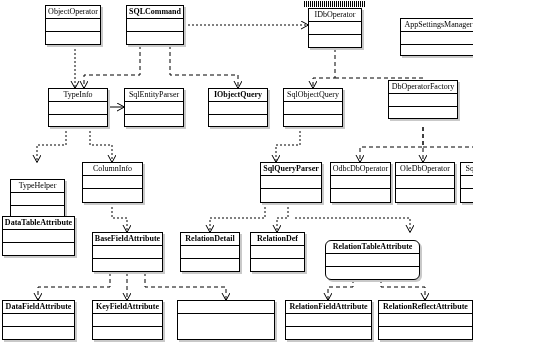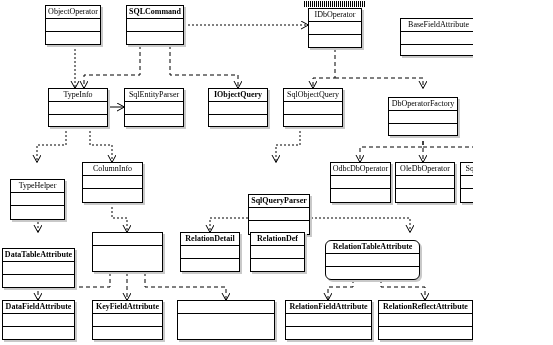--- a/index.html
+++ b/index.html
@@ -113,21 +113,21 @@
         <div class="uml-attrs"></div>
         <div class="uml-ops"></div>
       </div>
       <div class="iface-cap" style="left: 304px; top: 1px; width: 62px; height: 6px;"></div>
       <div class="uml-class" style="left: 308px; top: 8px; width: 54px; height: 40px;">
         <div class="uml-name">IDbOperator</div>
         <div class="uml-attrs"></div>
         <div class="uml-ops"></div>
       </div>
       <div class="uml-class" style="left: 400px; top: 18px; width: 77px; height: 38px;">
-        <div class="uml-name">BaseFieldAttribute</div>
+        <div class="uml-name">AppSettingsManager</div>
         <div class="uml-attrs"></div>
         <div class="uml-ops"></div>
       </div>
       <div class="uml-class" style="left: 48px; top: 88px; width: 60px; height: 39px;">
         <div class="uml-name">TypeInfo</div>
         <div class="uml-attrs"></div>
         <div class="uml-ops"></div>
       </div>
       <div class="uml-class" style="left: 124px; top: 88px; width: 60px; height: 39px;">
         <div class="uml-name">SqlEntityParser</div>
@@ -137,61 +137,62 @@
       <div class="uml-class bold" style="left: 208px; top: 88px; width: 60px; height: 39px;">
         <div class="uml-name">IObjectQuery</div>
         <div class="uml-attrs"></div>
         <div class="uml-ops"></div>
       </div>
       <div class="uml-class" style="left: 283px; top: 88px; width: 60px; height: 39px;">
         <div class="uml-name">SqlObjectQuery</div>
         <div class="uml-attrs"></div>
         <div class="uml-ops"></div>
       </div>
-      <div class="uml-class" style="left: 388px; top: 97px; width: 70px; height: 39px;">
+      <div class="uml-class" style="left: 388px; top: 80px; width: 70px; height: 39px;">
         <div class="uml-name">DbOperatorFactory</div>
         <div class="uml-attrs"></div>
         <div class="uml-ops"></div>
       </div>
       <div class="uml-class" style="left: 10px; top: 179px; width: 55px; height: 41px;">
         <div class="uml-name">TypeHelper</div>
         <div class="uml-attrs"></div>
         <div class="uml-ops"></div>
       </div>
       <div class="uml-class" style="left: 82px; top: 162px; width: 61px; height: 41px;">
         <div class="uml-name">ColumnInfo</div>
         <div class="uml-attrs"></div>
         <div class="uml-ops"></div>
       </div>
-      <div class="uml-class bold" style="left: 248px; top: 162px; width: 62px; height: 41px; margin-top: 32px;">
+      <div class="uml-class bold" style="left: 260px; top: 162px; width: 62px; height: 41px;">
         <div class="uml-name">SqlQueryParser</div>
         <div class="uml-attrs"></div>
         <div class="uml-ops"></div>
       </div>
       <div class="uml-class" style="left: 330px; top: 162px; width: 61px; height: 41px;">
         <div class="uml-name">OdbcDbOperator</div>
         <div class="uml-attrs"></div>
         <div class="uml-ops"></div>
       </div>
       <div class="uml-class" style="left: 395px; top: 162px; width: 60px; height: 41px;">
         <div class="uml-name">OleDbOperator</div>
         <div class="uml-attrs"></div>
         <div class="uml-ops"></div>
       </div>
       <div class="uml-class" style="left: 460px; top: 162px; width: 60px; height: 41px;">
         <div class="uml-name">SqlDbOperator</div>
         <div class="uml-attrs"></div>
         <div class="uml-ops"></div>
       </div>
-      <div class="uml-class bold" style="left: 2px; top: 248px; width: 73px; height: 40px;">
+      <div class="uml-class bold" style="left: 2px; top: 216px; width: 73px; height: 40px;">
         <div class="uml-name">DataTableAttribute</div>
         <div class="uml-attrs"></div>
         <div class="uml-ops"></div>
       </div>
       <div class="uml-class bold" style="left: 92px; top: 232px; width: 71px; height: 40px;">
+        <div class="uml-name">BaseFieldAttribute</div>
         <div class="uml-attrs"></div>
         <div class="uml-ops"></div>
       </div>
       <div class="uml-class bold" style="left: 180px; top: 232px; width: 60px; height: 40px;">
         <div class="uml-name">RelationDetail</div>
         <div class="uml-attrs"></div>
         <div class="uml-ops"></div>
       </div>
       <div class="uml-class bold" style="left: 250px; top: 232px; width: 55px; height: 40px;">
         <div class="uml-name">RelationDef</div>

